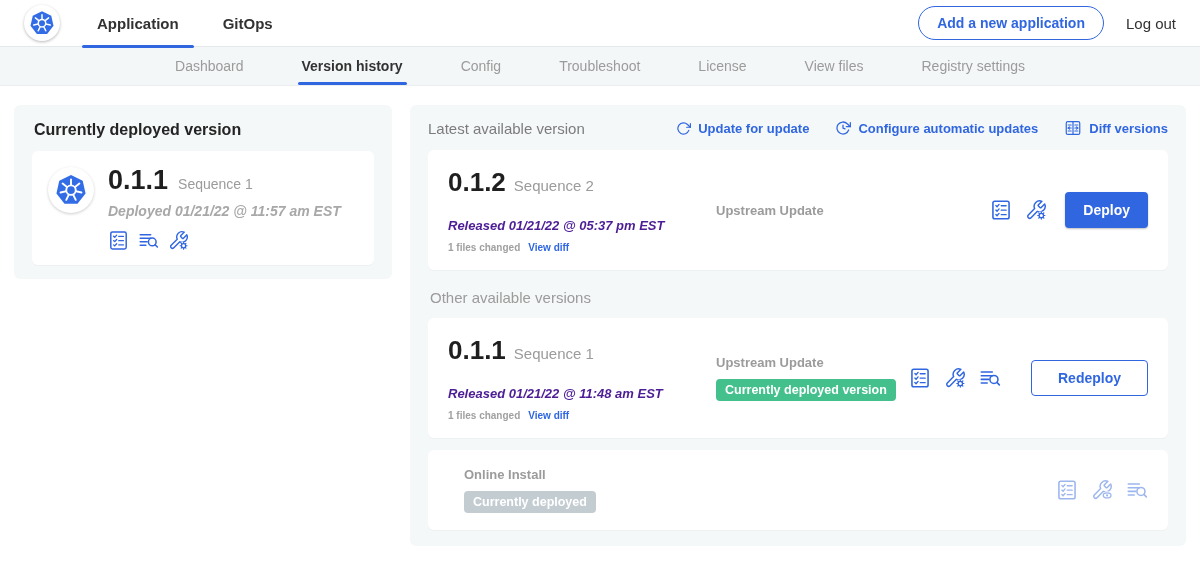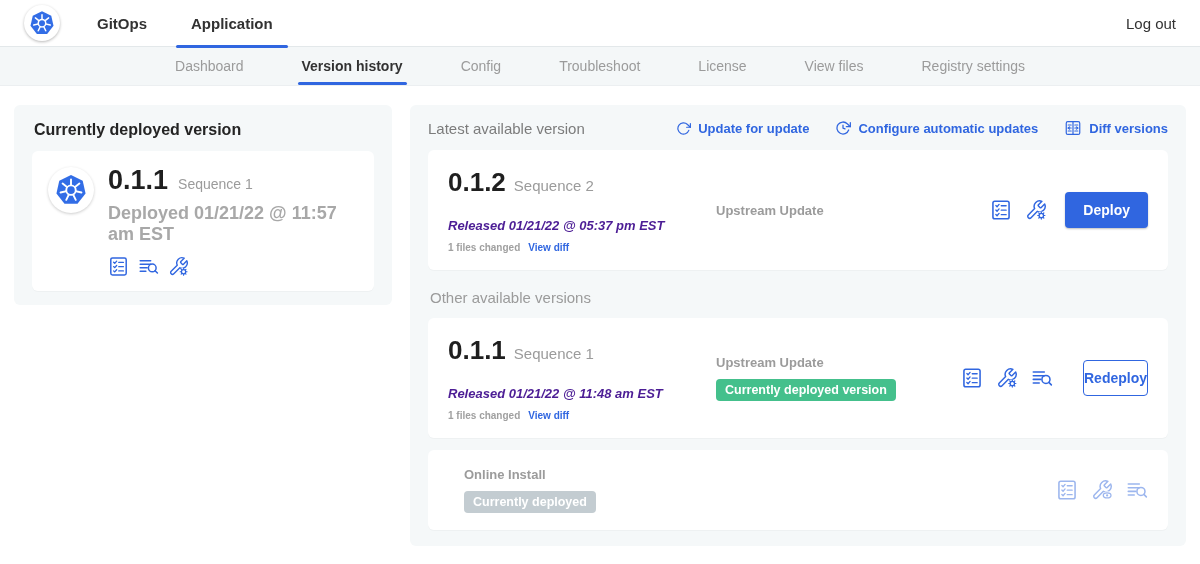--- a/index.html
+++ b/index.html
@@ -39,21 +39,21 @@
   .left-panel h2 { font-size:16px; font-weight:700; color:#242424; margin:0 0 12px 2px; }
   .deployed-card { background:#fff; border-radius:6px; padding:14px 16px;
     display:flex; box-shadow:0 1px 1px rgba(0,0,0,.03); }
   .logo-card { width:46px; height:46px; border-radius:50%; background:#fff;
     box-shadow:0 1px 3px rgba(0,0,0,.2); display:flex; align-items:center;
     justify-content:center; flex:none; margin-top:2px; }
   .deployed-info { margin-left:14px; }
   .ver-row { display:flex; align-items:baseline; }
   .ver-num { font-size:27px; font-weight:700; color:#1f1f1f; }
   .ver-seq { font-size:14px; color:#9b9b9b; margin-left:10px; }
-  .gray-line { font-size:18px; color:#a8a8a8; font-weight:600; margin-top:7px; }
+  .gray-line { font-size:14px; color:#a8a8a8; font-weight:600; margin-top:7px;font-style:italic; }
   .icon-row { display:flex; align-items:center; gap:9px; margin-top:11px; }
   .ic { display:block; }
   .ic-btn { color:var(--accent); cursor:pointer; line-height:0; }
   .ic-btn.muted { color:#9cb6ee; }
 
   .right-panel { flex:1; padding:14px 18px 16px 18px; }
   .rp-header { display:flex; align-items:center; justify-content:space-between;
     margin-bottom:13px; }
   .rp-title { font-size:15px; color:#7c7c7c; font-weight:500; }
   .rp-actions { display:flex; align-items:center; gap:26px; }
@@ -74,21 +74,21 @@
   .source-label { font-size:13px; font-weight:700; color:#9b9b9b; }
   .badge { display:inline-block; margin-top:9px; padding:4px 9px; border-radius:4px;
     font-size:12.5px; font-weight:700; color:#fff; }
   .badge.green { background:var(--green); }
   .badge.gray { background:var(--grayBadge); }
   .vc-right { display:flex; align-items:center; gap:13px; flex:none; }
   .btn-primary { background:var(--accent); color:#fff; border:none; border-radius:4px;
     font-size:14px; font-weight:700; padding:10px 18px; cursor:pointer;
     box-shadow:0 1px 2px rgba(0,0,0,.25); font-family:inherit; margin-left:5px; }
   .btn-outline { background:#fff; color:var(--accent); border:1px solid var(--accent);
-    border-radius:4px; font-size:14px; font-weight:700; padding:9px 0; cursor:pointer;
+    border-radius:4px; font-size:14px; font-weight:700; padding:9px 26px; cursor:pointer;
     font-family:inherit; margin-left:17px; }
   .other-title { font-size:15px; color:#9b9b9b; margin:19px 0 12px 2px; }
   .defs { position:absolute; width:0; height:0; overflow:hidden; }
 </style>
 </head>
 <body>
 
 <svg class="defs" xmlns="http://www.w3.org/2000/svg">
   <defs>
     <symbol id="sym-k8s" viewBox="0 0 24 24">
@@ -175,27 +175,28 @@
     </symbol>
   </defs>
 </svg>
 
 <header class="topnav">
   <div class="logo-wrap">
     <svg class="ic" width="30" height="30">
         <use href="#sym-k8s"></use>
       </svg>
   </div>
+  <div class="top-tab active">
+    <span>Application</span>
+  </div>
   <div class="top-tab">
     <span>GitOps</span>
   </div>
-  <div class="top-tab active">
-    <span>Application</span>
-  </div>
   <div class="topnav-right">
+    <button class="add-app-btn">Add a new application</button>
     <span class="logout">Log out</span>
   </div>
 </header>
 
 <nav class="subnav">
   <div class="sub-item">Dashboard</div>
   <div class="sub-item active">Version history</div>
   <div class="sub-item">Config</div>
   <div class="sub-item">Troubleshoot</div>
   <div class="sub-item">License</div>

